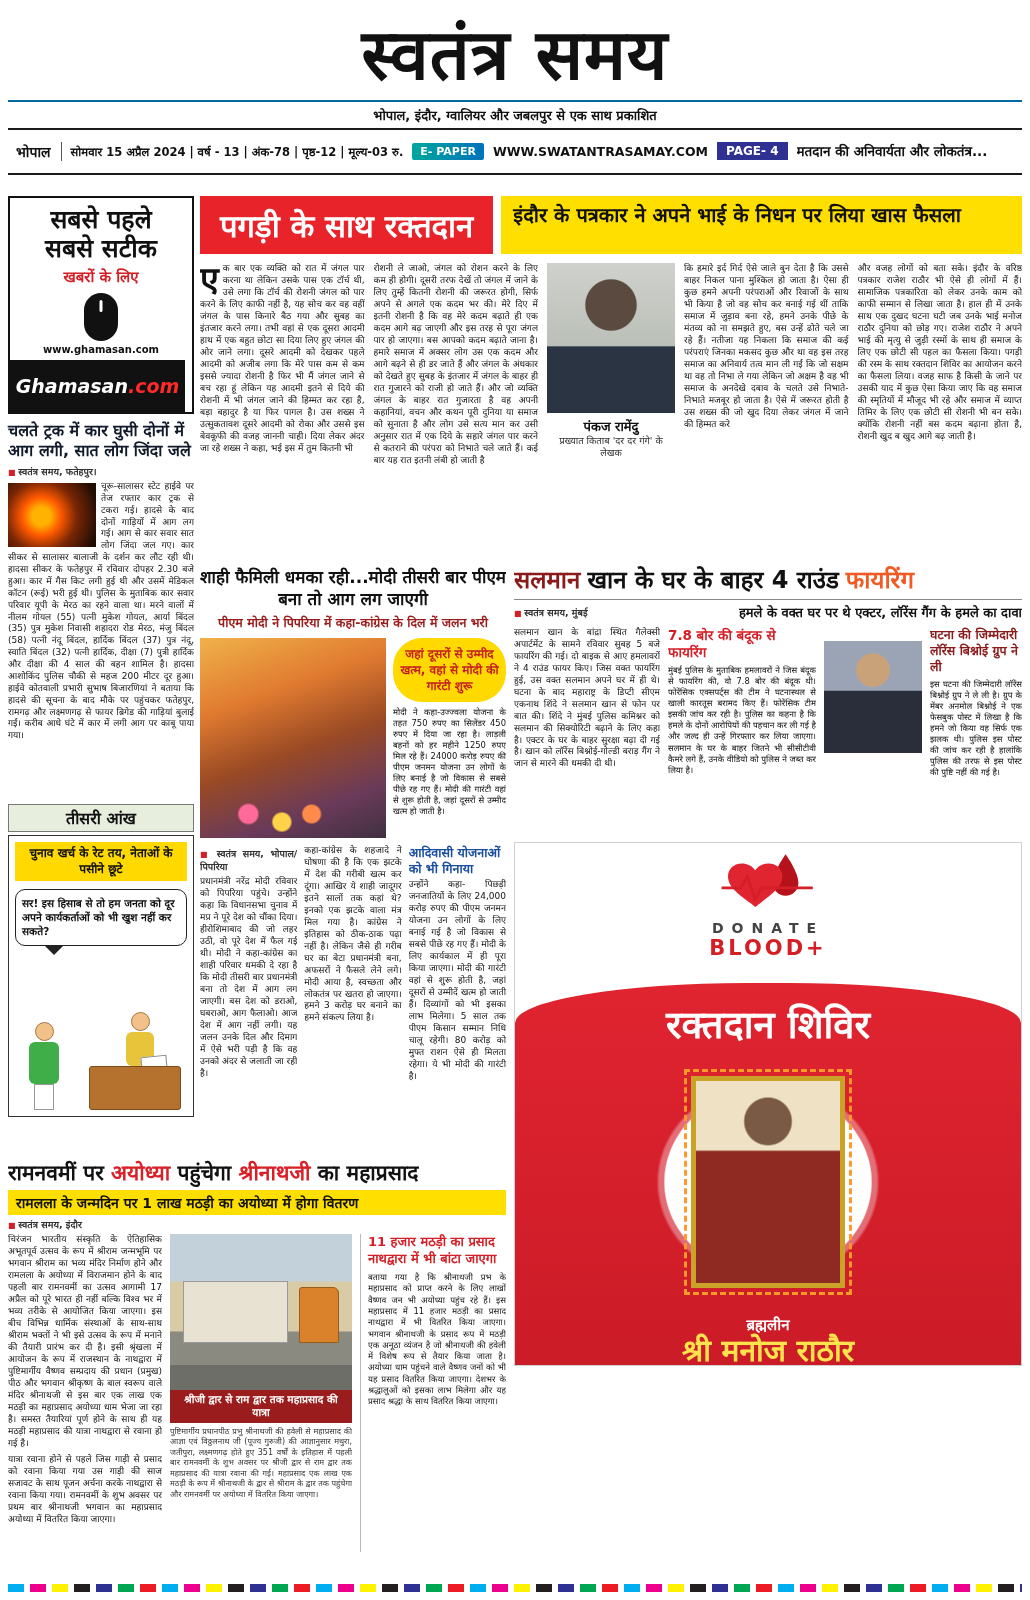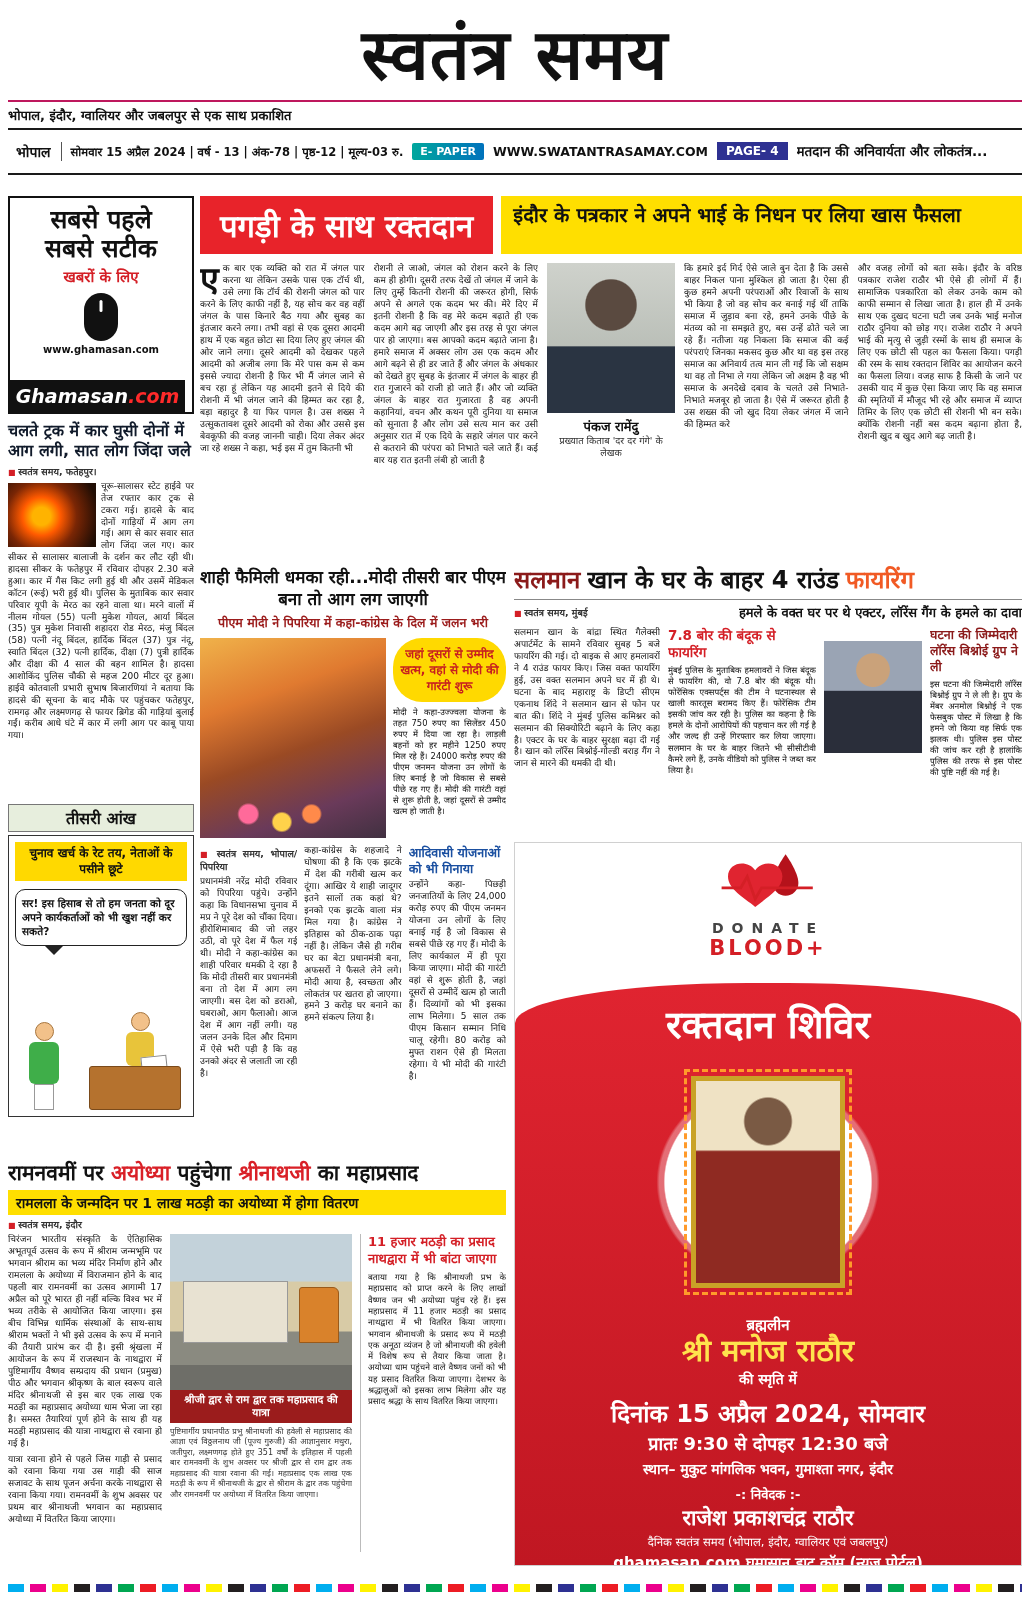--- a/index.html
+++ b/index.html
@@ -2,38 +2,38 @@
 <html><head>
 <meta charset="utf-8">
 <style>
   * { margin:0; padding:0; box-sizing:border-box; }
   body { background:#888; font-family:"DejaVu Sans","Liberation Sans",sans-serif; }
   .page { position:relative; width:1030px; height:1600px; margin:0 auto; background:#fff; color:#111; overflow:hidden; }
 
   
   .header { padding:18px 8px 0; }
   .mast-title { text-align:center; font-size:70px; font-weight:800; line-height:1.05; letter-spacing:1px; font-family:"DejaVu Serif","Liberation Serif",serif; }
-  .subtitle-band { margin-top:8px; border-top:2px solid #be185d; text-align:left; font-size:13px; font-weight:700; padding:4px 0 4px; }
+  .subtitle-band { margin-top:8px; border-top:2px solid #0369a1; text-align:center; font-size:13px; font-weight:700; padding:4px 0 4px; }
   .datebar { display:flex; align-items:center; gap:9px; border-top:2px solid #1a1a1a; border-bottom:2px solid #1a1a1a; padding:12px 4px; white-space:nowrap; overflow:hidden; }
   .db-city { font-weight:800; font-size:14px; padding:0 10px 0 4px; border-right:1.5px solid #555; }
   .db-info { font-weight:700; font-size:11.5px; }
   .db-epaper { background:linear-gradient(90deg,#00a79d,#0072bc); color:#fff; font-weight:800; font-size:11px; padding:2px 8px; border-radius:2px; }
   .db-site { font-weight:800; font-size:12.5px; color:#111; }
   .db-page { background:#2e3192; color:#fff; font-weight:800; font-size:12px; padding:2px 9px; }
   .db-ticker { font-weight:800; font-size:13.5px; overflow:hidden; text-overflow:ellipsis; }
 
   
   .left-col { position:absolute; left:8px; top:196px; width:186px; }
   .gh-ad { border:2.5px solid #111; text-align:center; padding:8px 4px 0; height:218px; position:relative; overflow:hidden; }
   .gh-l1,.gh-l2 { font-size:25px; font-weight:800; line-height:1.15; }
   .gh-l3 { font-size:15px; font-weight:800; color:#d41f26; margin-top:2px; }
   .gh-mouse { width:34px; height:48px; background:#111; border-radius:17px; margin:7px auto 3px; position:relative; }
   .gh-mouse::after { content:""; position:absolute; left:50%; top:7px; width:3px; height:12px; background:#fff; transform:translateX(-50%); border-radius:2px; }
   .gh-url { font-size:10px; font-weight:700; }
-  .gh-band { position:absolute; left:0; right:7px; bottom:0; background:#111; color:#fff; font-size:19px; font-weight:800; font-style:italic; padding:5px 0; }
+  .gh-band { position:absolute; left:0; right:7px; bottom:0; background:#111; color:#fff; font-size:19px; font-weight:800; font-style:italic; padding:15px 0; }
   .gh-band .tld { color:#ff2a2a; }
 
   .truck { margin-top:7px; }
   .truck-hl { font-size:16px; font-weight:800; line-height:1.28; color:#101a2a; }
   .byline { font-size:9.5px; color:#333; margin:3px 0; font-weight:700; }
   .byline::before { content:"■ "; color:#d41f26; font-size:8px; }
   .truck-body { font-size:9px; line-height:1.32; text-align:justify; height:316px; overflow:hidden; margin-top:2px; }
   .car-fire { float:left; width:88px; height:64px; margin:2px 5px 2px 0;
     background:radial-gradient(circle at 38% 52%, #ffb300 0 14%, #ff5a00 30%, #7a2605 55%, #200d04 90%); }
 
@@ -102,21 +102,21 @@
   .sal-h-red { color:#d41f26; font-weight:800; font-size:13.5px; line-height:1.3; }
   .sal-small { font-size:8.4px; line-height:1.32; text-align:justify; margin-top:3px; }
   .sal-photo { width:98px; height:112px; flex:none; margin-top:14px;
     background:
       radial-gradient(circle at 50% 26%, #caa27a 0 17%, transparent 18%),
       linear-gradient(180deg,#9aa4b4 0 44%, #2a2e3a 45% 100%); }
   .sal-col3 { flex:1; overflow:hidden; }
   .sal-h-maroon { color:#8b1a1a; font-weight:800; font-size:12.5px; line-height:1.3; }
 
   
-  .blood-ad { position:absolute; left:514px; top:842px; width:508px; height:724px; border:1px solid #d0d0d0; overflow:hidden; text-align:center; background:#fff; }
+  .blood-ad { position:absolute; left:514px; top:842px; width:508px; height:524px; border:1px solid #d0d0d0; overflow:hidden; text-align:center; background:#fff; }
   .ba-top { height:140px; padding-top:8px; }
   .ba-donate { letter-spacing:8px; font-weight:700; font-size:14px; color:#444; margin-top:1px; }
   .ba-blood { font-weight:800; font-size:21px; color:#d41f26; letter-spacing:3px; }
   .ba-red { background:linear-gradient(180deg,#e02430,#c01722); height:582px; border-radius:46% 46% 0 0 / 40px 40px 0 0; color:#fff; padding-top:4px; }
   .ba-title { font-size:38px; font-weight:800; padding:10px 0 2px; }
   .ba-photo-wrap { width:286px; height:258px; margin:2px auto 0;
     background:radial-gradient(closest-side,#fff 72%, rgba(255,255,255,.35) 73% 76%, transparent 78%);
     display:flex; align-items:center; justify-content:center; }
   .ba-photo { width:154px; height:212px; border:5px solid #c9a227; outline:3px dashed #ff9a2a; outline-offset:4px;
     background:

